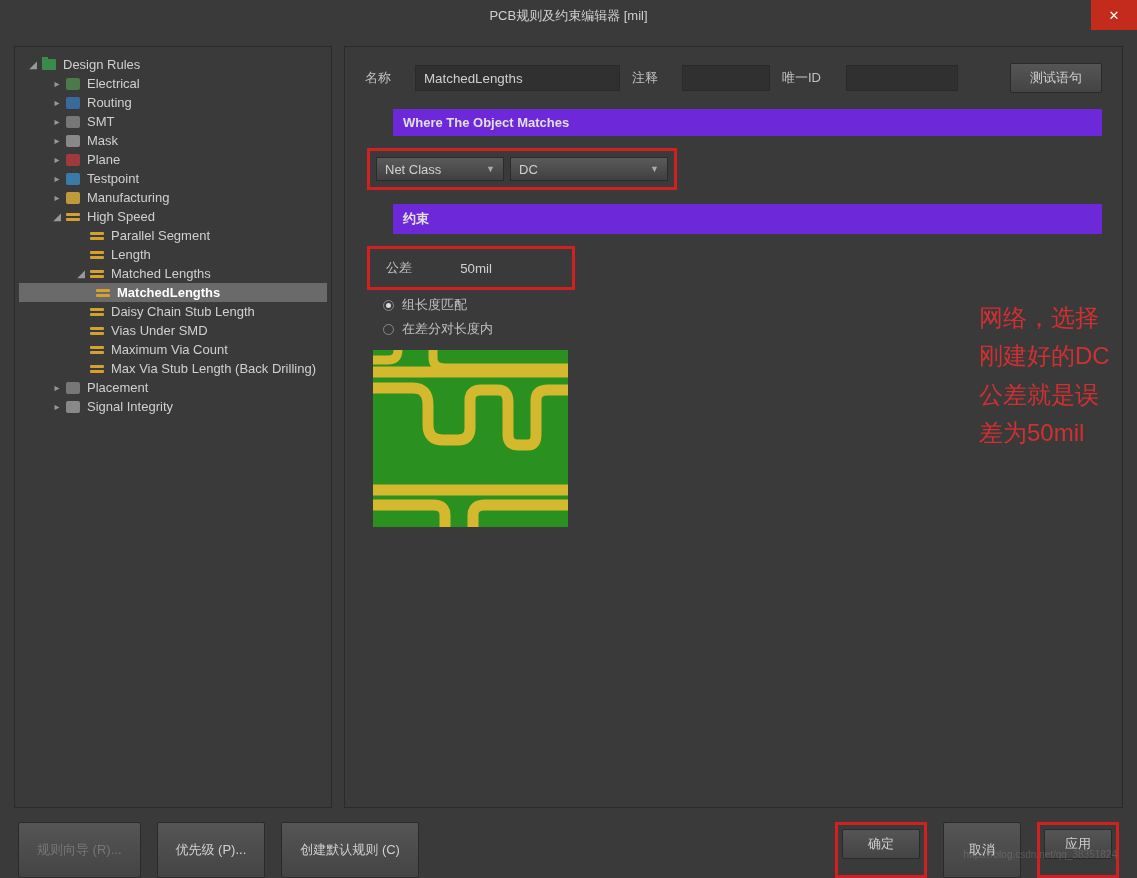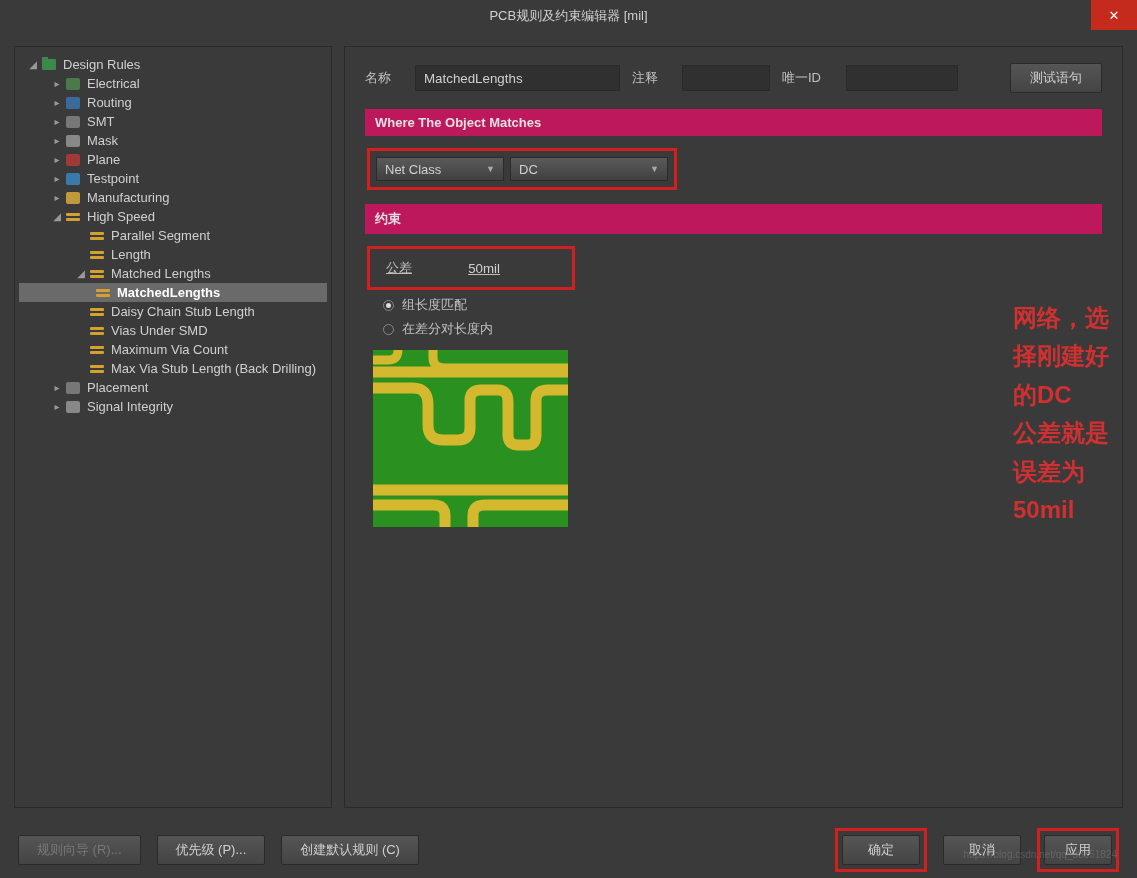--- a/index.html
+++ b/index.html
@@ -27,33 +27,33 @@
 .icon-rule::before, .icon-rule::after { content:''; position:absolute; left:0; width:14px; height:3px; background:#d4a02e; border-radius:1px; }
 .icon-rule::before { top:1px; }
 .icon-rule::after { top:6px; }
 .field-row { display: flex; align-items: center; gap: 12px; margin-bottom: 16px; }
 .field-label { color: #c0c0c0; width: 38px; }
 .input-text { background: #303030; border: 1px solid #2a2a2a; color: #d0d0d0; padding: 4px 8px; height: 26px; }
 .input-name { width: 205px; }
 .input-comment { width: 88px; }
 .input-id { width: 112px; }
 .btn { background: linear-gradient(#555,#444); border: 1px solid #2a2a2a; color: #d0d0d0; padding: 5px 18px; cursor: pointer; border-radius: 2px; font-size: 13px; }
-.section-header { background: #be185d; padding: 6px 10px; color: #e0e0e0; font-weight: bold; margin-bottom: 12px; }
+.section-header { background: #6d28d9; padding: 6px 10px; color: #e0e0e0; font-weight: bold; margin-bottom: 12px; margin-left: 28px; }
 .dropdown-row { display: flex; gap: 6px; margin: 0 0 8px 8px; }
 .dropdown { background: linear-gradient(#5a5a5a,#404040); border: 1px solid #2a2a2a; color: #d0d0d0; padding: 4px 8px; height: 24px; display: flex; align-items: center; justify-content: space-between; cursor: pointer; gap: 24px; }
 .dd-arrow { font-size: 9px; color: #aaa; }
 .highlight-box { border: 3px solid #d02020; padding: 6px; display: inline-block; }
-.constraint-row { display: flex; align-items: center; gap: 28px; padding: 4px 10px; text-decoration: underline; }
+.constraint-row { display: flex; align-items: center; gap: 20px; padding: 4px 10px; }
 .constraint-input { background: transparent; border: none; color: #d0d0d0; text-align: right; width: 60px; }
 .radio-row { margin: 6px 0 6px 18px; display: flex; align-items: center; gap: 8px; cursor: pointer; }
 .radio { width: 11px; height: 11px; border: 1px solid #888; border-radius: 50%; display: inline-flex; align-items: center; justify-content: center; }
 .radio.checked::after { content:''; width:5px; height:5px; background:#ddd; border-radius:50%; }
 .pcb-preview { width: 195px; height: 177px; margin: 12px 0 0 8px; background: #2a9020; position: relative; overflow: hidden; }
 .annotation { position: absolute; color: #d03030; font-size: 24px; font-family: SimSun, serif; line-height: 1.6; }
-.bottom-bar { height: 56px; display: flex; align-items: center; padding: 0 18px; gap: 16px; }
+.bottom-bar { height: 56px; display: flex; padding: 0 18px; gap: 16px; }
 .bottom-bar .spacer { flex: 1; }
 .btn-disabled { color: #777; }
 .watermark { position: absolute; right: 20px; bottom: 18px; color: rgba(180,180,180,0.25); font-size: 10px; pointer-events: none; }
 </style>
 </head>
 <body>
 
 <div class="window">
   <div class="titlebar">
     <div class="titlebar-title">PCB规则及约束编辑器 [mil]</div>
@@ -240,21 +240,21 @@
       </div>
 
       <div class="pcb-preview">
         <svg width="195" height="177" viewBox="0 0 195 177">
           <rect width="195" height="177" fill="#2a9020"></rect>
           <path d="M0 22 L195 22 M0 38 L40 38 Q55 38 55 55 L55 75 Q55 90 70 90 L85 90 Q97 90 97 78 L97 50 Q97 40 108 40 L125 40 Q135 40 135 52 L135 85 Q135 95 145 95 L155 95 Q163 95 163 85 L163 50 Q163 40 175 40 L195 40 M0 140 L195 140 M0 155 L60 155 Q72 155 72 165 L72 177 M100 177 L100 165 Q100 155 112 155 L195 155" stroke="#d4b82e" stroke-width="11" fill="none"></path>
           <path d="M0 10 L15 10 Q25 10 25 0 M60 0 L60 8 Q60 18 72 18 L195 18" stroke="#d4b82e" stroke-width="9" fill="none"></path>
         </svg>
       </div>
 
-      <div class="annotation" style="left:668px; top:252px;font-weight:bold;">
+      <div class="annotation" style="left:634px; top:252px;">
         <div>网络，选择刚建好的DC</div>
         <div>公差就是误差为50mil</div>
       </div>
     </div>
   </div>
 
   <div class="bottom-bar">
     <button class="btn btn-disabled">规则向导 (R)...</button>
     <button class="btn">优先级 (P)...</button>
     <button class="btn">创建默认规则 (C)</button>

